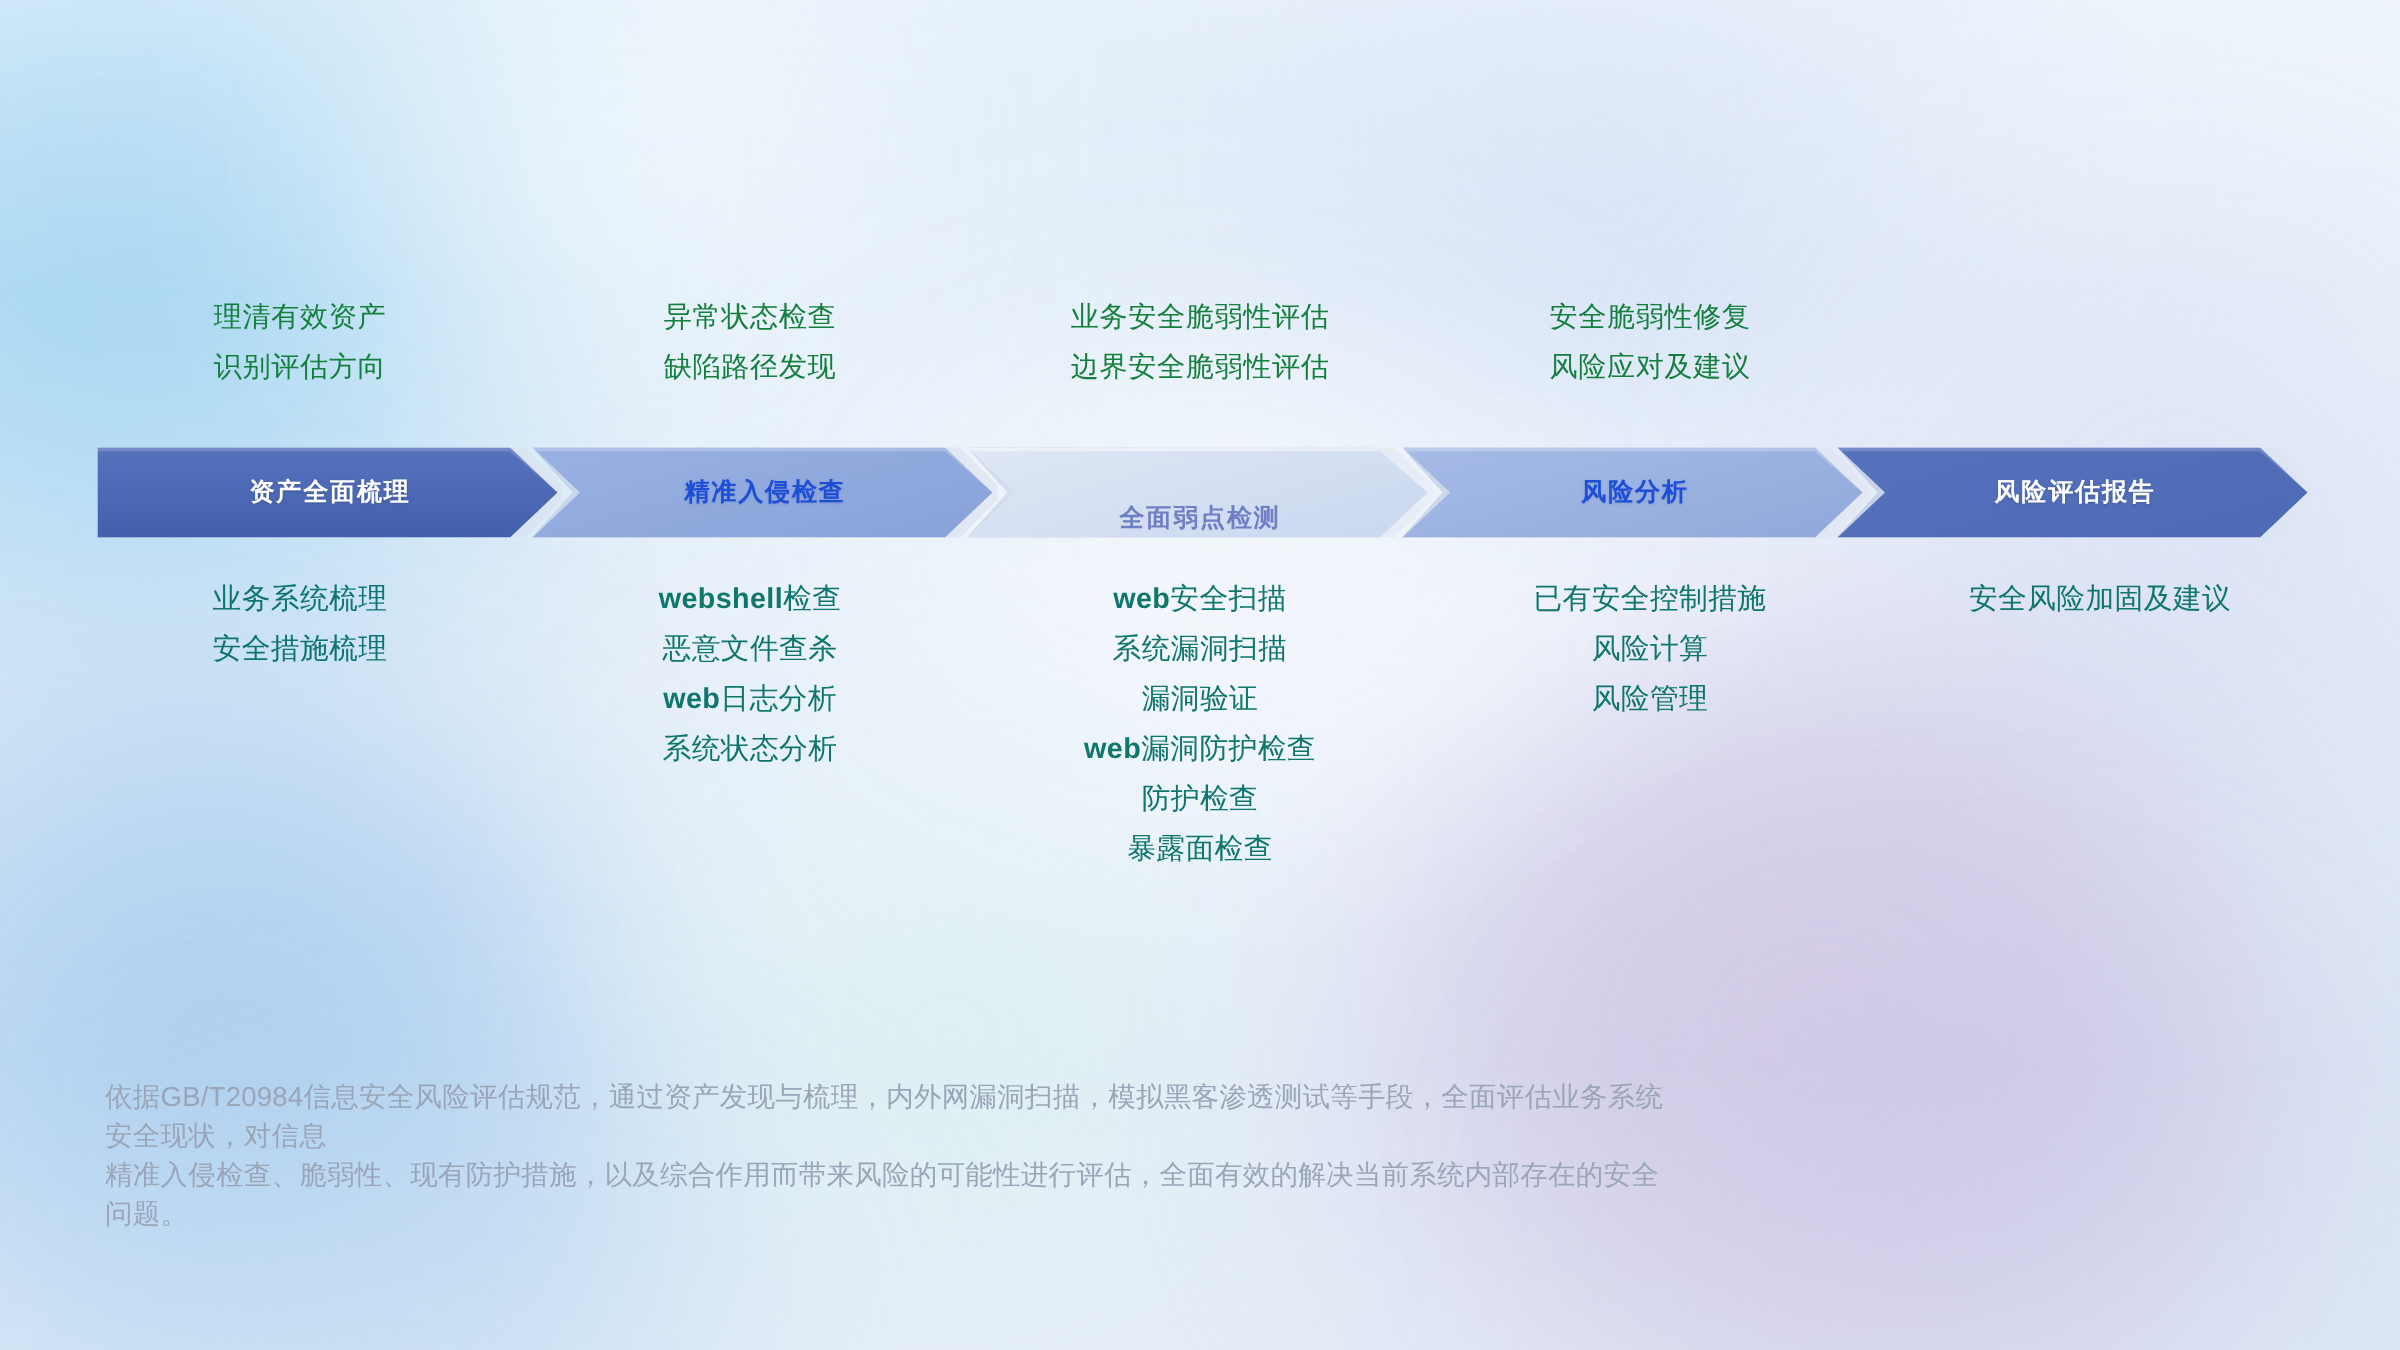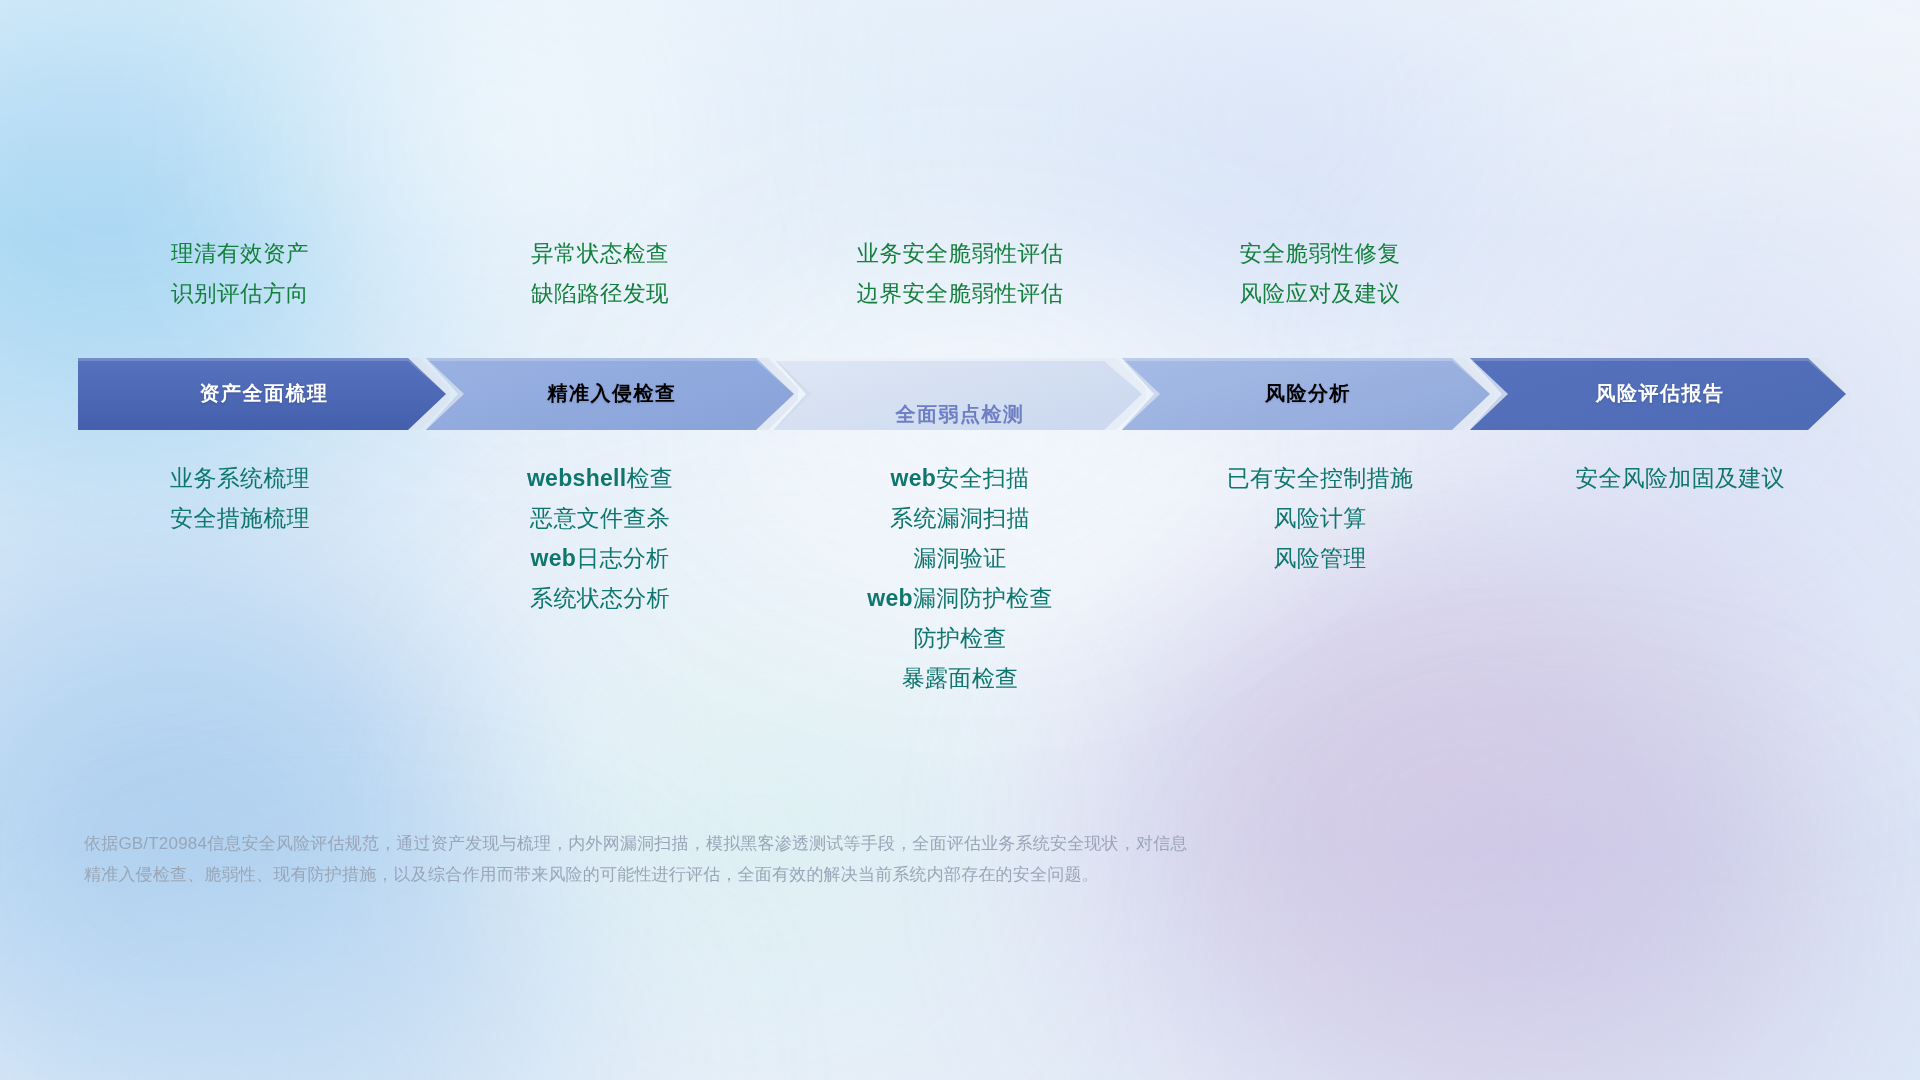--- a/index.html
+++ b/index.html
@@ -154,31 +154,31 @@
     position: relative;
     z-index: 3;
     font-size: 20px;
     font-weight: bold;
     letter-spacing: 1.5px;
     white-space: nowrap;
     transform: translateY(-1px);
     font-family: Liberation Serif, serif;
   }
   .chev.dark .label { color: #ffffff; text-shadow: 0 1px 2px rgba(40,60,110,.35); }
-  .chev.mid  .label { color: #000000; text-shadow: 0 1px 2px rgba(70,95,150,.28); }
+  .chev.mid  .label { color: #1d4ed8; text-shadow: 0 1px 2px rgba(70,95,150,.28); }
   .chev.light .label { color: #6f7fc4; margin-top: 42px; }
 
   
   #footer {
     position: absolute;
     left: 84px;
-    top: 828px;
+    top: 862px;
     width: 1250px;
     color: #9aa6b8;
-    font-size: 17px;
+    font-size: 22px;
     line-height: 31px;
     letter-spacing: .2px;
   }
   #footer p { margin: 0; }
 
   
   #bottom-row { top: 458px; }
   .bot-cell {
     text-align: center;
     color: #0f766e;

